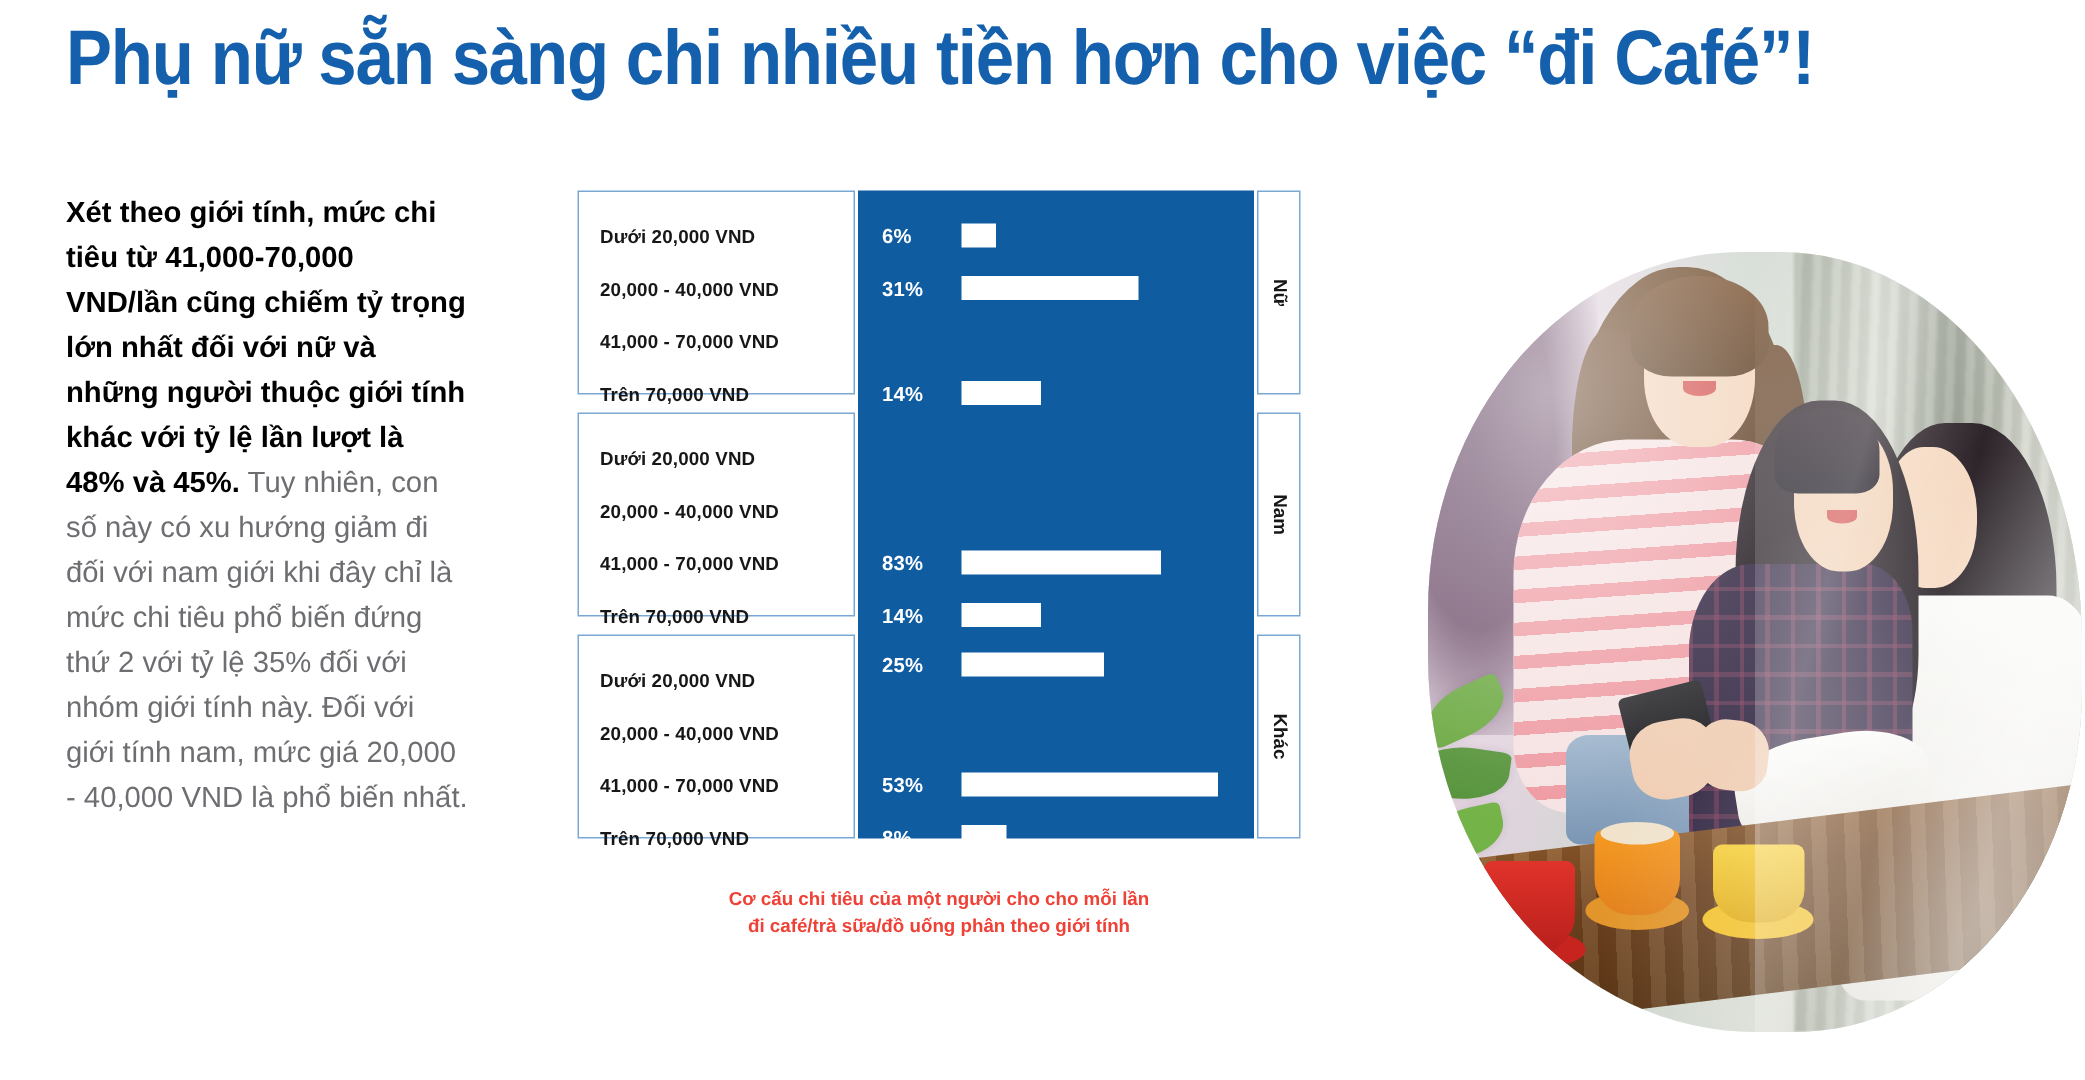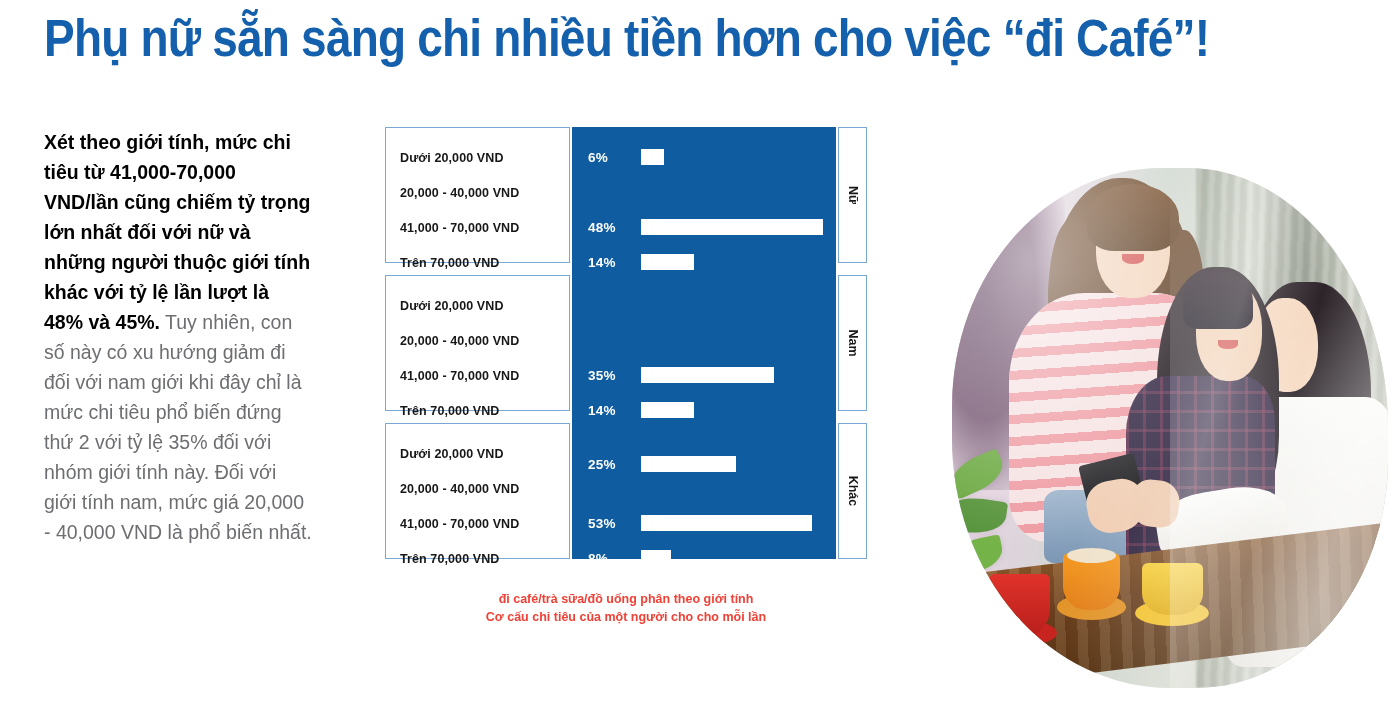--- a/index.html
+++ b/index.html
@@ -325,23 +325,23 @@
           <div class="lbl">20,000 - 40,000 VND</div>
           <div class="lbl">41,000 - 70,000 VND</div>
           <div class="lbl">Trên 70,000 VND</div>
         </div>
       </div>
       <div class="barsarea">
         <div class="barrow" style="top:13px">
           <span class="pct">6%</span>
           <span class="bar" style="width: 22.8px;"></span>
         </div>
-        <div class="barrow" style="top:83px">
-          <span class="pct">48%</span>
-          <span class="bar" style="width: 182.4px;"></span>
+        <div class="barrow" style="top:48px">
+          <span class="pct">31%</span>
+          <span class="bar" style="width: 117.8px;"></span>
         </div>
         <div class="barrow" style="top:118px">
           <span class="pct">14%</span>
           <span class="bar" style="width: 53.2px;"></span>
         </div>
       </div>
       <div class="sidebox">
         <span class="sidelabel">Nữ</span>
       </div>
     </div>
@@ -350,21 +350,21 @@
       <div class="labelbox">
         <div class="rows">
           <div class="lbl">Dưới 20,000 VND</div>
           <div class="lbl">20,000 - 40,000 VND</div>
           <div class="lbl">41,000 - 70,000 VND</div>
           <div class="lbl">Trên 70,000 VND</div>
         </div>
       </div>
       <div class="barsarea">
         <div class="barrow" style="top:83px">
-          <span class="pct">35%</span>
+          <span class="pct">83%</span>
           <span class="bar" style="width: 133px;"></span>
         </div>
         <div class="barrow" style="top:118px">
           <span class="pct">14%</span>
           <span class="bar" style="width: 53.2px;"></span>
         </div>
       </div>
       <div class="sidebox">
         <span class="sidelabel">Nam</span>
       </div>
@@ -373,42 +373,42 @@
     <div class="group g2">
       <div class="labelbox">
         <div class="rows">
           <div class="lbl">Dưới 20,000 VND</div>
           <div class="lbl">20,000 - 40,000 VND</div>
           <div class="lbl">41,000 - 70,000 VND</div>
           <div class="lbl">Trên 70,000 VND</div>
         </div>
       </div>
       <div class="barsarea">
-        <div class="barrow" style="top:24px">
+        <div class="barrow" style="top:3px">
           <span class="pct">25%</span>
           <span class="bar" style="width: 95px;"></span>
         </div>
         <div class="barrow" style="top:83px">
           <span class="pct">53%</span>
           <span class="bar" style="width: 171px;"></span>
         </div>
         <div class="barrow" style="top:118px">
           <span class="pct">8%</span>
           <span class="bar" style="width: 30.4px;"></span>
         </div>
       </div>
       <div class="sidebox">
         <span class="sidelabel">Khác</span>
       </div>
     </div>
   </div>
 
   <div class="caption">
+    <div>Cơ cấu chi tiêu của một người cho cho mỗi lần</div>
     <div>đi café/trà sữa/đồ uống phân theo giới tính</div>
-    <div>Cơ cấu chi tiêu của một người cho cho mỗi lần</div>
   </div>
 
   <div class="photo">
     <div class="scene">
       <div class="bg-wall"></div>
       <div class="dark-left"></div>
       <div class="bg-window"></div>
 
       <div class="plant">
         <div class="leaf l1"></div>

